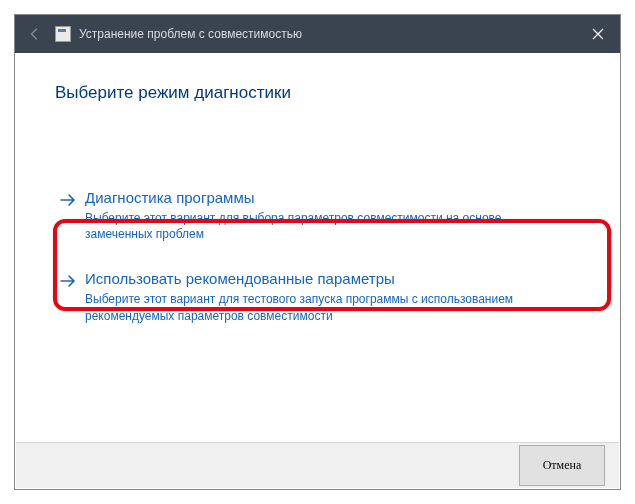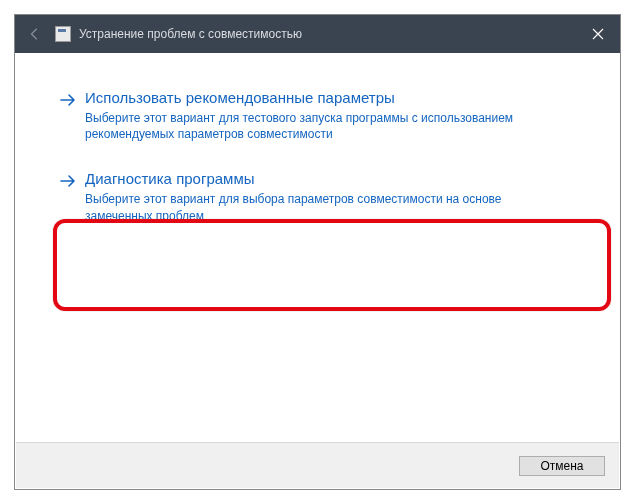--- a/index.html
+++ b/index.html
@@ -109,25 +109,25 @@
     height: 46px;
     background: #f0f0f0;
     border-top: 1px solid #d9d9d9;
     display: flex;
     align-items: center;
     justify-content: flex-end;
     padding-right: 14px;
   }
   .btn {
     min-width: 86px;
-    height: 20px;
+    height: 41px;
     background: #e1e1e1;
     border: 1px solid #adadad;
     font-size: 12px;
-    font-family: Liberation Sans, sans-serif;
+    font-family: Liberation Serif, serif;
     cursor: pointer;
     padding: 0 14px;
   }
 </style>
 </head>
 <body>
 
 <div class="outer">
 
   <div class="titlebar">
@@ -139,44 +139,45 @@
     <span class="wiz-icon"></span>
     <span class="title-text">Устранение проблем с совместимостью</span>
     <div class="close-btn">
       <svg viewBox="0 0 12 12">
         <path d="M1 1 L11 11 M11 1 L1 11" stroke="currentColor" stroke-width="1.2"></path>
       </svg>
     </div>
   </div>
 
   <div class="content">
+    <div class="heading">Выберите режим диагностики</div>
+
+    <div class="option">
+      <span class="arrow">
+        <svg viewBox="0 0 18 18">
+            <path d="M2 9 H15 M10 4 L15 9 L10 14" stroke="currentColor" stroke-width="1.6" fill="none" stroke-linecap="round" stroke-linejoin="round"></path>
+          </svg>
+      </span>
+      <div>
+        <div class="opt-title">Диагностика программы</div>
+        <div class="opt-desc">Выберите этот вариант для выбора параметров совместимости на основе замеченных проблем</div>
+      </div>
+    </div>
 
     <div class="option">
       <span class="arrow">
         <svg viewBox="0 0 18 18">
             <path d="M2 9 H15 M10 4 L15 9 L10 14" stroke="currentColor" stroke-width="1.6" fill="none" stroke-linecap="round" stroke-linejoin="round"></path>
           </svg>
       </span>
       <div>
         <div class="opt-title">Использовать рекомендованные параметры</div>
         <div class="opt-desc">Выберите этот вариант для тестового запуска программы с использованием рекомендуемых параметров совместимости</div>
       </div>
     </div>
-
-    <div class="option">
-      <span class="arrow">
-        <svg viewBox="0 0 18 18">
-            <path d="M2 9 H15 M10 4 L15 9 L10 14" stroke="currentColor" stroke-width="1.6" fill="none" stroke-linecap="round" stroke-linejoin="round"></path>
-          </svg>
-      </span>
-      <div>
-        <div class="opt-title">Диагностика программы</div>
-        <div class="opt-desc">Выберите этот вариант для выбора параметров совместимости на основе замеченных проблем</div>
-      </div>
-    </div>
   </div>
 
   <div class="footer">
     <button class="btn">Отмена</button>
   </div>
 
   <div id="hl1" class="highlight-box"></div>
 </div>
 
 </body></html>

